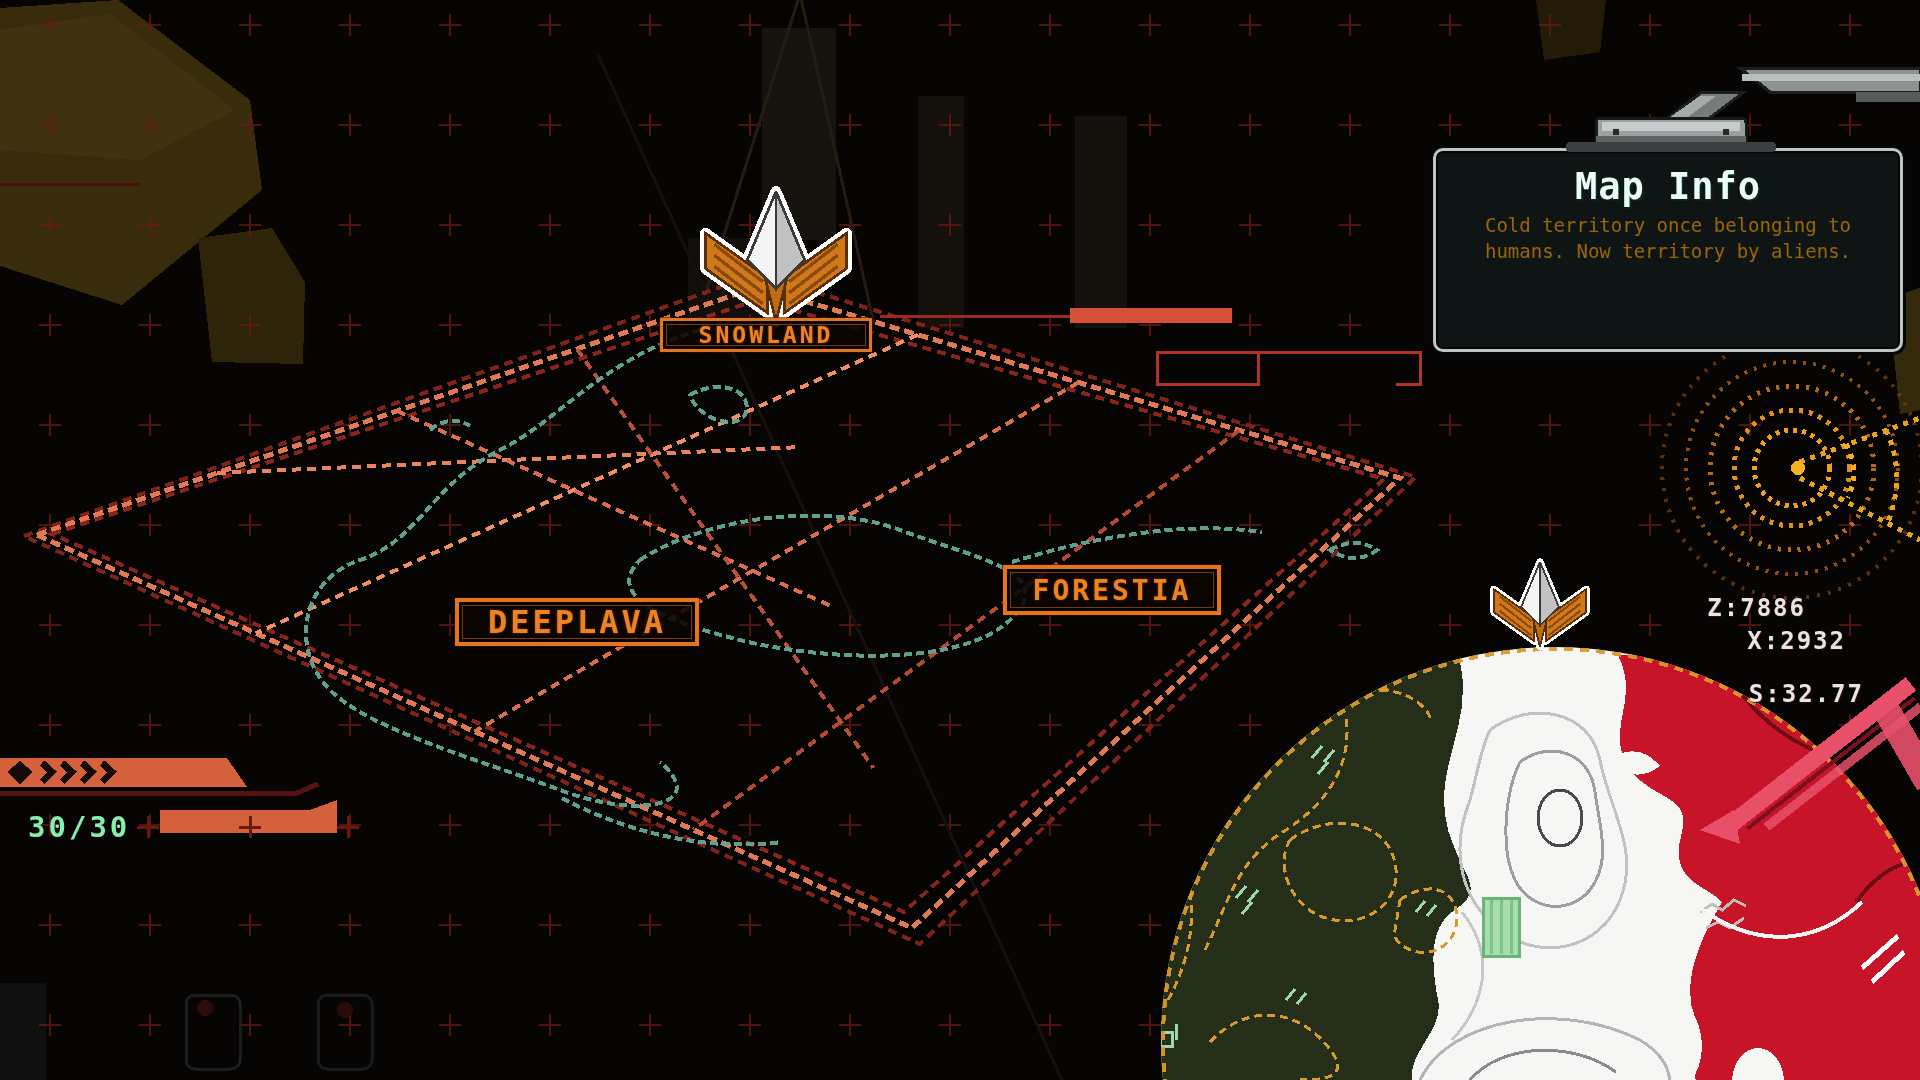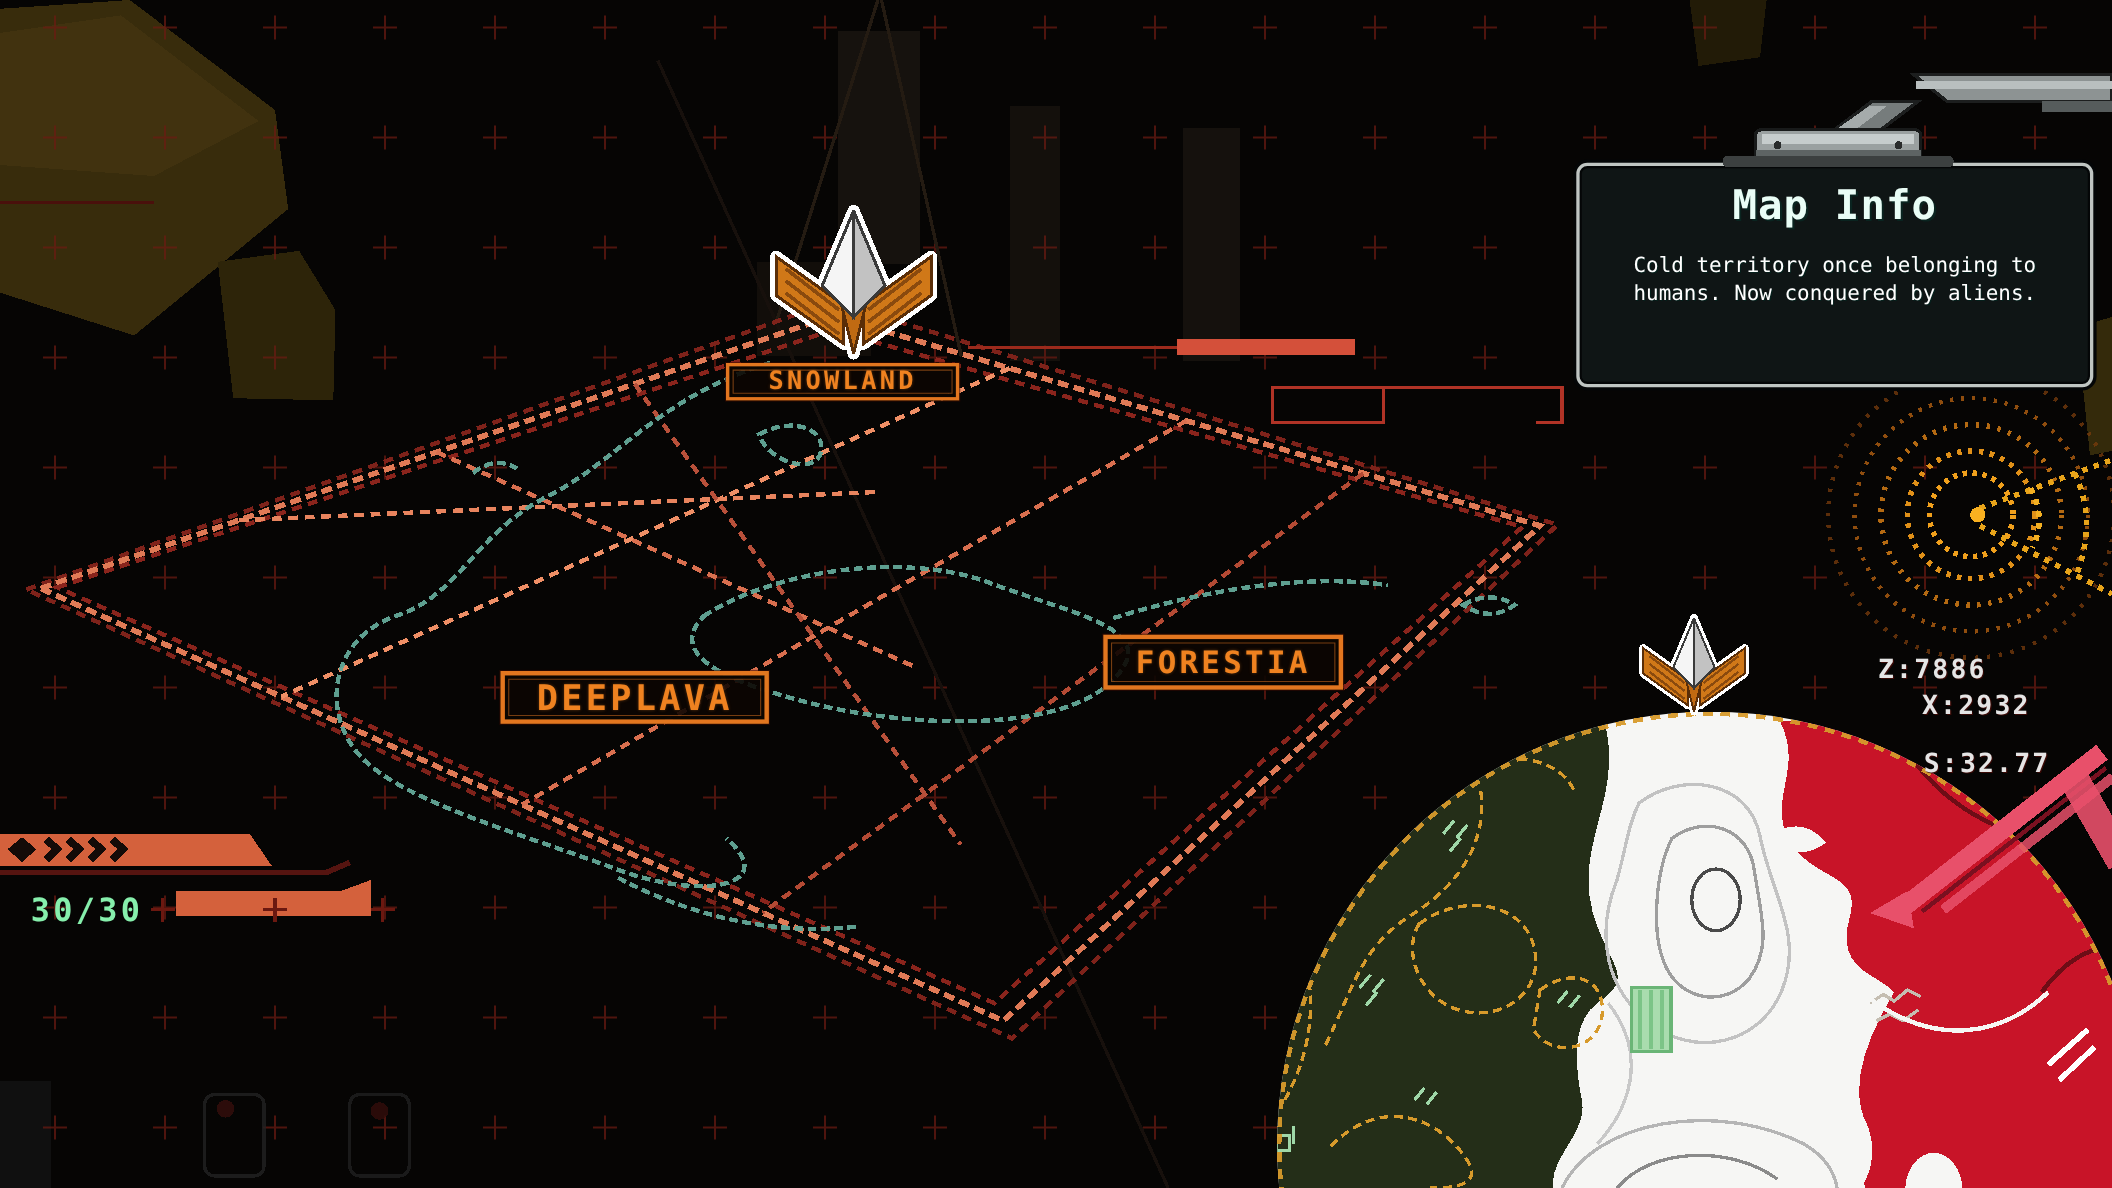--- a/index.html
+++ b/index.html
@@ -5,33 +5,33 @@
   html,body{margin:0;padding:0;background:#000;}
   #screen{position:relative;width:1920px;height:1080px;background:#060504;overflow:hidden;
           font-family:"DejaVu Sans Mono",monospace;}
   #screen svg{position:absolute;left:0;top:0;}
   .px{shape-rendering:crispEdges;}
 
   
   .region-label{position:absolute;border:4px solid #e2761f;background:rgba(12,6,2,.9);
     color:#ef8220;text-align:center;letter-spacing:3px;font-weight:bold;
     box-shadow:inset 0 0 0 3px rgba(5,2,0,.95), inset 0 0 0 4px rgba(226,118,31,.5), 0 0 0 1px rgba(60,10,0,.6);
-    text-shadow:0 0 3px rgba(255,140,40,.35);z-index:7;margin-top:12px;}
+    text-shadow:0 0 3px rgba(255,140,40,.35);z-index:7;}
   #label-snowland{left:660px;top:318px;width:206px;height:28px;font-size:23px;line-height:29px;border-width:3px;}
   #label-deeplava{left:455px;top:598px;width:236px;height:40px;font-size:32px;line-height:41px;}
   #label-forestia{left:1003px;top:565px;width:210px;height:42px;font-size:28px;line-height:43px;}
 
   
   #map-info{position:absolute;left:1433px;top:148px;width:464px;height:198px;z-index:8;
     background:#0f1515;border:3px solid #bfc5c2;border-radius:10px;
     box-shadow:0 0 0 3px #040607, inset 0 0 0 2px #040607;}
   #map-info .title{margin-top:14px;text-align:center;font-size:37px;font-weight:bold;
     color:#e9fdf6;letter-spacing:1px;text-shadow:2px 2px 0 #0a2420;}
-  #map-info .desc{margin-top:20px;text-align:center;font-size:19px;line-height:26px;
-    color:#ffffff;letter-spacing:0px;text-shadow:1px 1px 0 #06201c;}
+  #map-info .desc{margin-top:4px;text-align:center;font-size:19px;line-height:26px;
+    color:#a16207;letter-spacing:0px;text-shadow:1px 1px 0 #06201c;}
 
   
   #stats{position:absolute;left:1642px;top:592px;width:222px;z-index:9;text-align:right;
     color:#e5e5e5;font-size:24px;font-weight:bold;line-height:33px;letter-spacing:2px;
     text-shadow:1px 1px 0 #3a0a06;}
   #stats .s1{padding-right:58px;} #stats .s2{padding-right:18px;} #stats .s3{padding-right:0px;margin-top:20px;}
 
   
   #ammo{position:absolute;left:28px;top:810px;z-index:6;color:#86efac;font-size:29px;
     font-weight:bold;letter-spacing:3px;}
@@ -299,21 +299,21 @@
       <circle cx="1616" cy="132" r="3.5" fill="#2a2c2c"></circle>
         <circle cx="1726" cy="132" r="3.5" fill="#2a2c2c"></circle>
       <rect x="1566" y="142" width="210" height="10" rx="4" fill="#3c4040"></rect>
     </g>
   </svg>
 
   <div id="map-info">
     <div class="title">Map Info</div>
     <div class="desc">
       <div>Cold territory once belonging to</div>
-      <div>humans. Now conquered by aliens.</div>
+      <div>humans. Now territory by aliens.</div>
     </div>
   </div>
 
   <div id="label-snowland" class="region-label">SNOWLAND</div>
   <div id="label-deeplava" class="region-label">DEEPLAVA</div>
   <div id="label-forestia" class="region-label">FORESTIA</div>
 
   <div id="stats">
     <div class="s1">Z:7886</div>
     <div class="s2">X:2932</div>

